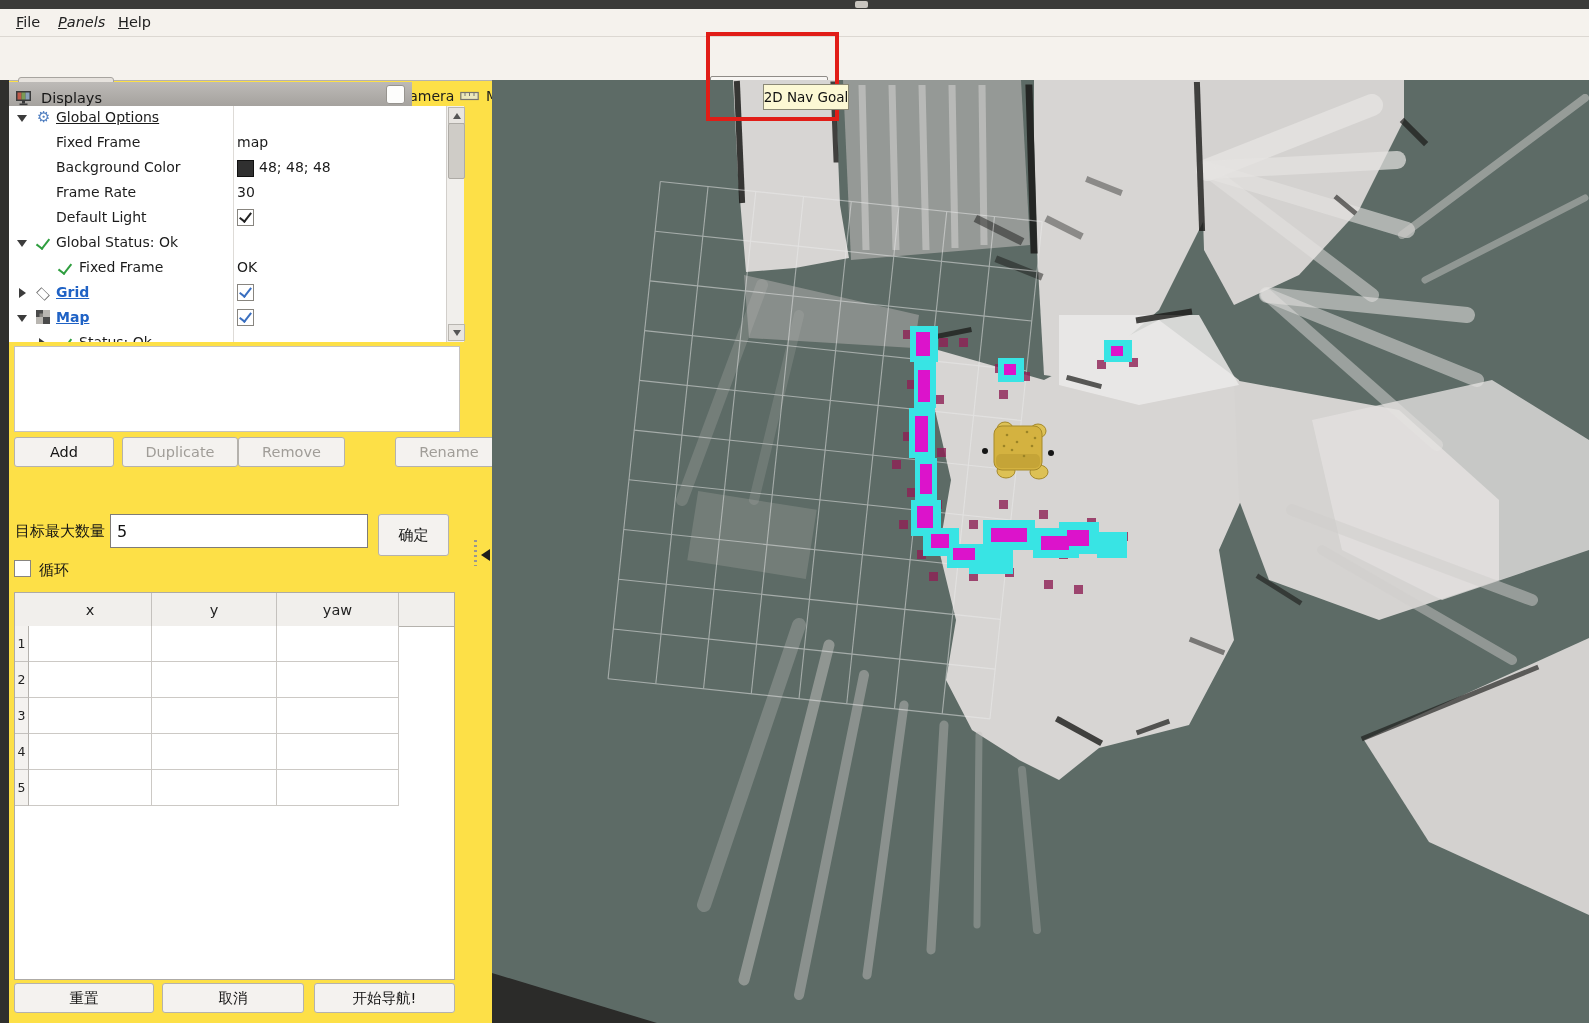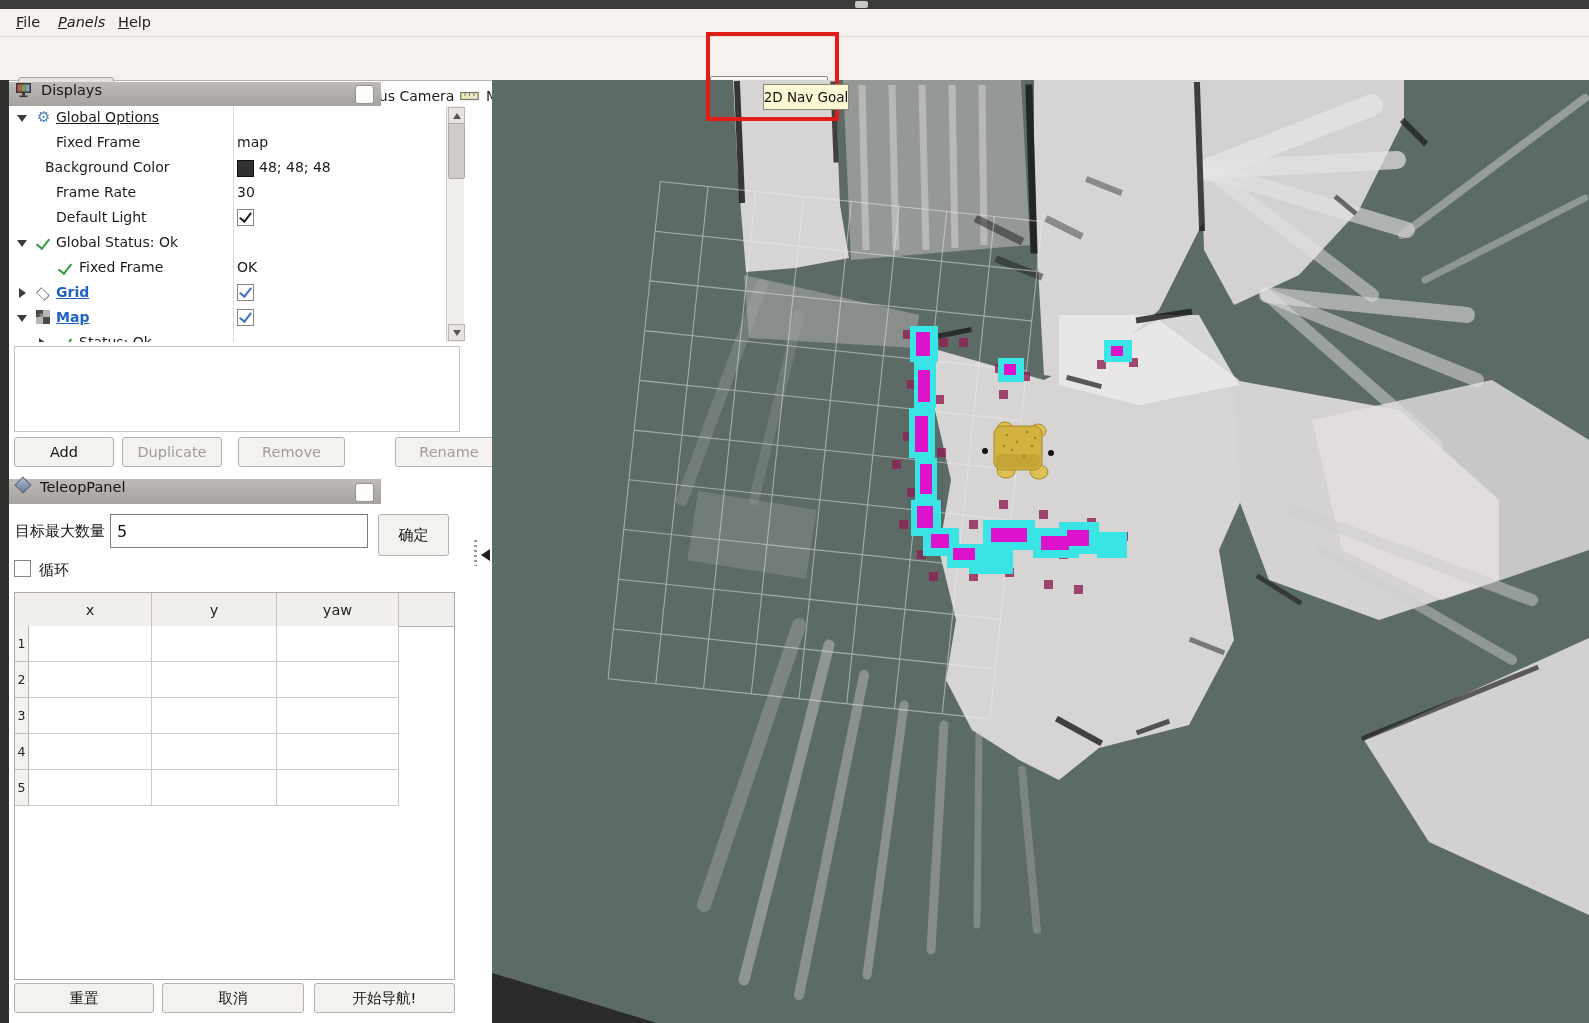--- a/index.html
+++ b/index.html
@@ -1,16 +1,16 @@
 <!DOCTYPE html>
 <html><head>
 <meta charset="utf-8">
 <style>
   html,body{margin:0;padding:0;background:#3a3a38;}
-  .app{position:relative;width:1589px;height:1023px;font-family:"DejaVu Sans","Liberation Sans",sans-serif;overflow:hidden;background:#ffffff;}
+  .app{position:relative;width:1589px;height:1023px;font-family:"DejaVu Sans","Liberation Sans",sans-serif;overflow:hidden;background:#fde047;}
   .abs{position:absolute;}
   
   .top-strip{left:0;top:0;width:1589px;height:9px;background:#3b3b39;}
   .title-dot{left:855px;top:1px;width:13px;height:7px;background:#cac6c0;border-radius:2px;}
   
   .menubar{left:0;top:9px;width:1589px;height:27px;background:#f5f2ed;border-bottom:1px solid #dcd8d2;}
   .menu-item{position:absolute;top:3px;font-size:14.5px;color:#222;padding:2px 4px;cursor:default;}
   .menu-item::first-letter{text-decoration:underline;}
   
   .toolbar{left:0;top:37px;width:1589px;height:43px;background:#f5f2ed;border-bottom:1px solid #b6b3ae;}
@@ -19,21 +19,21 @@
   .tool-btn{background:#e6e2dd;border:1px solid #a7a49f;border-radius:3px;padding:0 12px;top:40px;height:36px;box-sizing:border-box;}
   .navgoal-btn{background:#f8f6f3;border:1px solid #8f8c87;border-radius:2px;justify-content:center;top:39px;height:36px;box-sizing:border-box;}
   .tsep{left:980px;top:43px;width:1px;height:30px;background:#c6c3be;}
   .mini-arrow{width:0;height:0;border-left:5px solid transparent;border-right:5px solid transparent;border-top:6px solid #2b2b2b;}
   
   .red-box{left:706px;top:32px;width:125px;height:81px;border:4px solid #e11d17;z-index:30;pointer-events:none;}
   .tooltip{left:763px;top:84px;width:84px;height:24px;background:#fcf8d4;border:1px solid #8a8875;font-size:13.5px;color:#111;display:flex;align-items:center;justify-content:center;z-index:40;white-space:nowrap;}
   
   .left-dark{left:0;top:80px;width:9px;height:943px;background:#2f2f2d;}
   
-  .phead{left:9px;width:372px;height:24px;background:linear-gradient(#bdbab7,#a5a29e);display:flex;align-items:flex-start;font-size:14.5px;color:#161616;}
+  .phead{left:9px;width:403px;height:24px;background:linear-gradient(#bdbab7,#a5a29e);display:flex;align-items:flex-end;font-size:14.5px;color:#161616;}
   .phead-btn{position:absolute;right:7px;top:3px;width:17px;height:17px;background:#fdfdfc;border:1px solid #97948f;border-radius:3px;}
   
   .tree{left:9px;top:106px;width:454px;height:236px;background:#ffffff;overflow:hidden;}
   .tree-divider{left:224px;top:0;width:1px;height:236px;background:#dedbd7;}
   .trow{position:absolute;left:0;width:437px;height:25px;font-size:14px;color:#1b1b1b;}
   .trow .lbl{position:absolute;top:3px;}
   .lbl-blue{color:#1f62c5;font-weight:bold;text-decoration:underline;}
   .val{position:absolute;left:228px;top:3px;font-size:14px;color:#1b1b1b;}
   .exp-open{position:absolute;top:9px;width:0;height:0;border-left:5px solid transparent;border-right:5px solid transparent;border-top:7px solid #3c3c3c;}
   .exp-closed{position:absolute;top:7px;width:0;height:0;border-top:5px solid transparent;border-bottom:5px solid transparent;border-left:7px solid #3c3c3c;}
@@ -210,21 +210,21 @@
       <span class="gear" style="left:28px;">⚙</span>
       <span class="lbl" style="left:47px;text-decoration:underline;">Global Options</span>
     </div>
 
     <div class="trow" style="top:25px;">
       <span class="lbl" style="left:47px;">Fixed Frame</span>
       <span class="val">map</span>
     </div>
 
     <div class="trow" style="top:50px;">
-      <span class="lbl" style="left:36px;">Background Color</span>
+      <span class="lbl" style="left:47px;">Background Color</span>
       <span class="swatch"></span>
       <span class="val" style="left:250px;">48; 48; 48</span>
     </div>
 
     <div class="trow" style="top:75px;">
       <span class="lbl" style="left:47px;">Frame Rate</span>
       <span class="val">30</span>
     </div>
 
     <div class="trow" style="top:125px;">
@@ -285,35 +285,30 @@
     <div class="sbtn" style="bottom:1px;">
         <span class="tri-down"></span>
       </div>
   </div>
 
   <div class="abs descbox"></div>
 
   <div class="abs btn" style="left:14px;top:437px;width:100px;">
       <span>Add</span>
     </div>
-  <div class="abs btn btn-disabled" style="left:122px;top:437px;width:100px;">
+  <div class="abs btn btn-disabled" style="left:122px;top:437px;width:116px;">
       <span>Duplicate</span>
     </div>
   <div class="abs btn btn-disabled" style="left:238px;top:437px;width:107px;">
       <span>Remove</span>
     </div>
   <div class="abs btn btn-disabled" style="left:353px;top:437px;width:108px;margin-left:42px;">
       <span>Rename</span>
     </div>
 
-  <div class="abs phead" style="top:479px;height:25px;">
-    <span class="diamond" style="margin-left:8px;"></span>
-    <span style="margin-left:11px;">TeleopPanel</span>
-    <span class="phead-btn" style="top:4px;"></span>
-  </div>
 
   <div class="abs" style="left:15px;top:522px;font-size:15px;color:#141414;">目标最大数量</div>
   <input class="abs input" value="5" style="">
   <div class="abs btn" style="left:378px;top:514px;width:71px;height:42px;font-size:15px;">
       <span>确定</span>
     </div>
 
   <div class="abs cb2" style="left:14px;top:560px;"></div>
   <div class="abs" style="left:39px;top:561px;font-size:15px;color:#141414;">循环</div>
 

